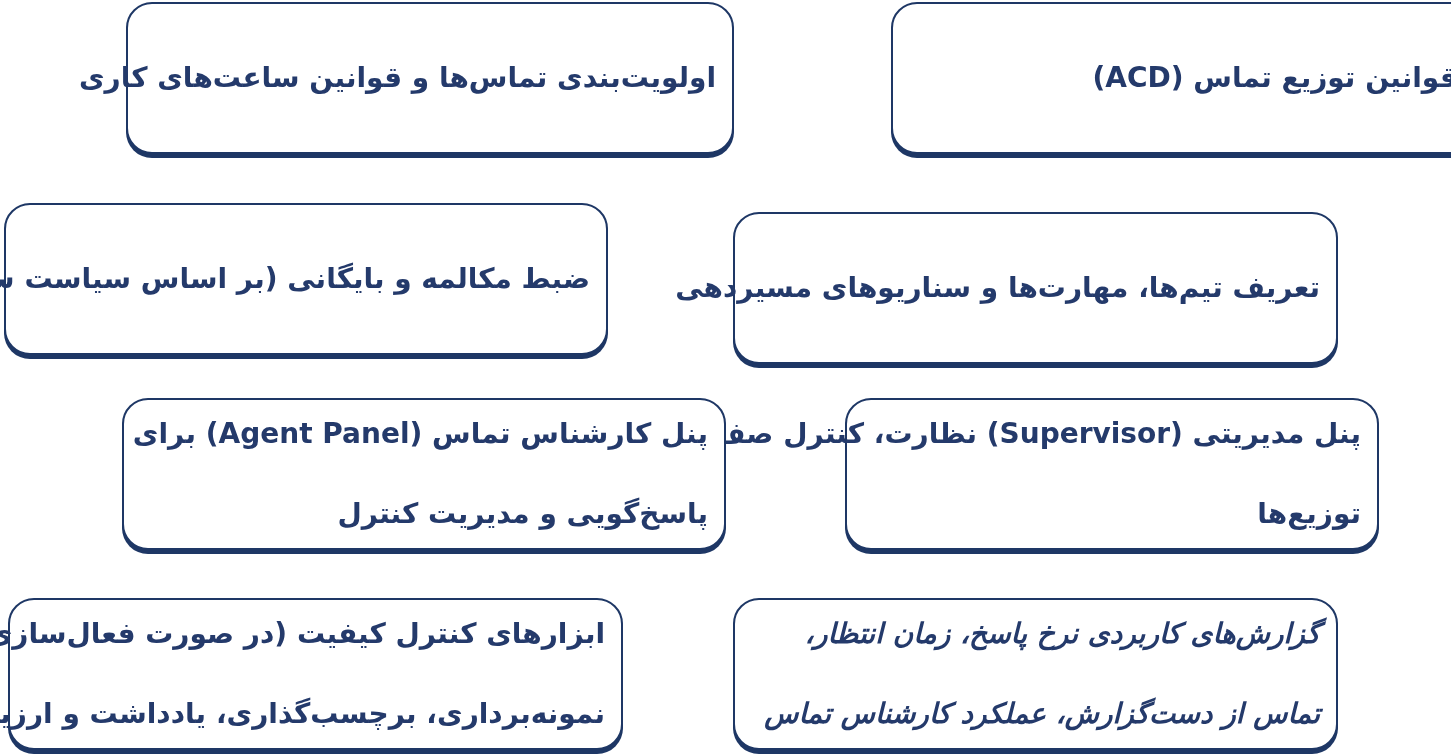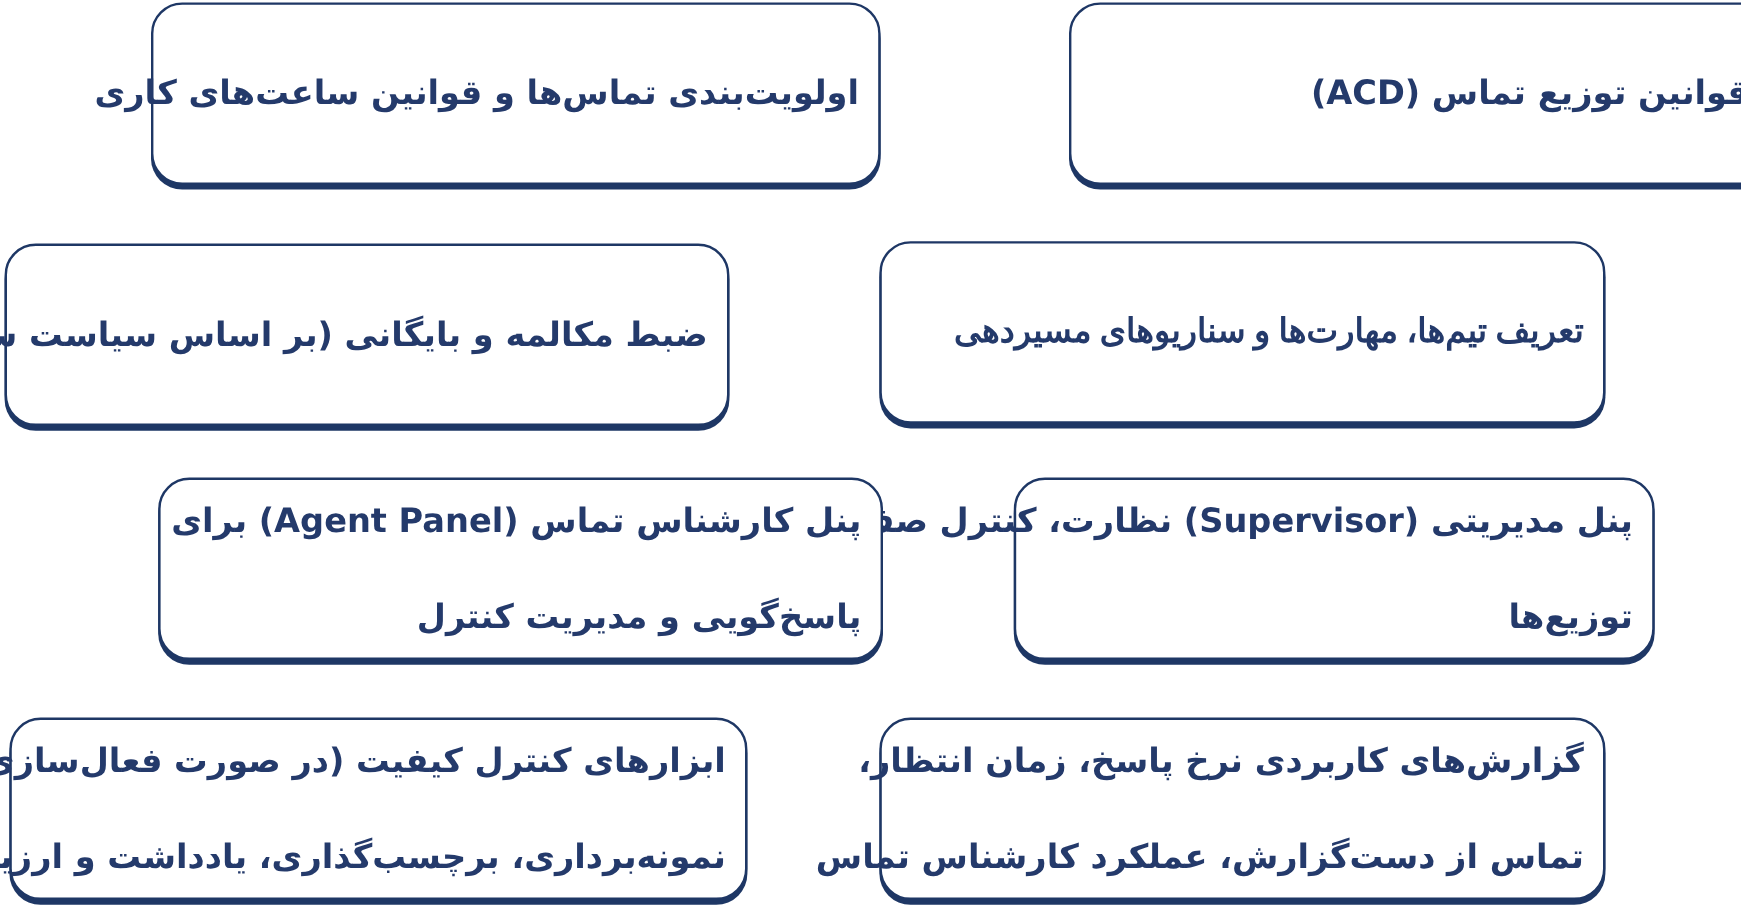--- a/index.html
+++ b/index.html
@@ -35,25 +35,25 @@
     font-size: 28px;
     direction: rtl;
   }
   .card-line {
     line-height: 80px;
     white-space: nowrap;
   }
   
   .pos-c1 { left: 845px; top: 2px;   width: 712px; height: 152px; margin-left: 46px; }
   .pos-c2 { left: 126px; top: 2px;   width: 608px; height: 152px; }
-  .pos-c3 { left: 733px; top: 201px; width: 605px; height: 152px; font-family: Liberation Serif, serif; }
+  .pos-c3 { left: 733px; top: 212px; width: 605px; height: 152px; }
   .pos-c4 { left: 4px;   top: 203px; width: 604px; height: 152px; }
   .pos-c5 { left: 845px; top: 398px; width: 534px; height: 152px; }
-  .pos-c6 { left: 132px; top: 398px; width: 604px; height: 152px; }
-  .pos-c7 { left: 733px; top: 598px; width: 605px; height: 152px; }
+  .pos-c6 { left: 122px; top: 398px; width: 604px; height: 152px; }
+  .pos-c7 { left: 733px; top: 598px; width: 605px; height: 152px; font-style: italic; }
   .pos-c8 { left: 8px;   top: 598px; width: 615px; height: 152px; }
 </style>
 </head>
 <body>
 
 <div class="canvas">
 
   <div class="card pos-c1">
     <div class="card-text">
       <div class="card-line">صف‌ها و قوانین توزیع تماس (ACD)</div>

